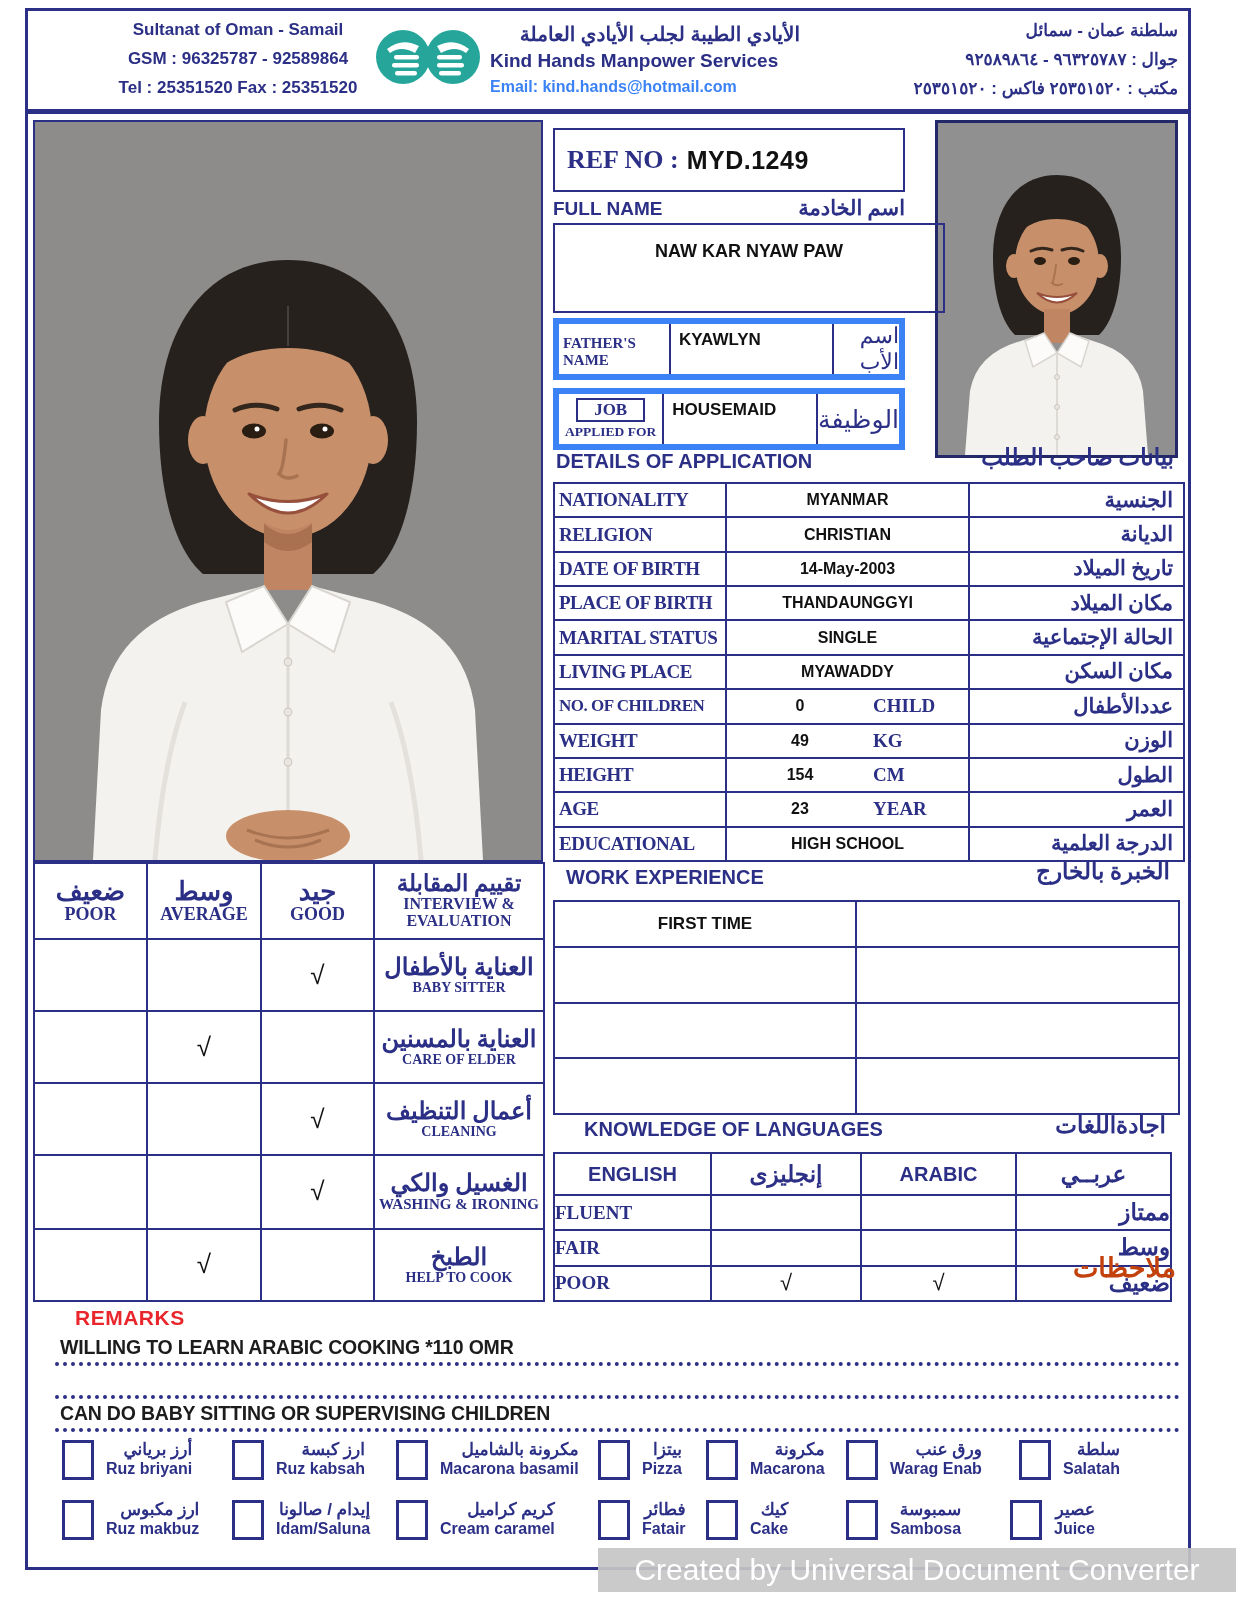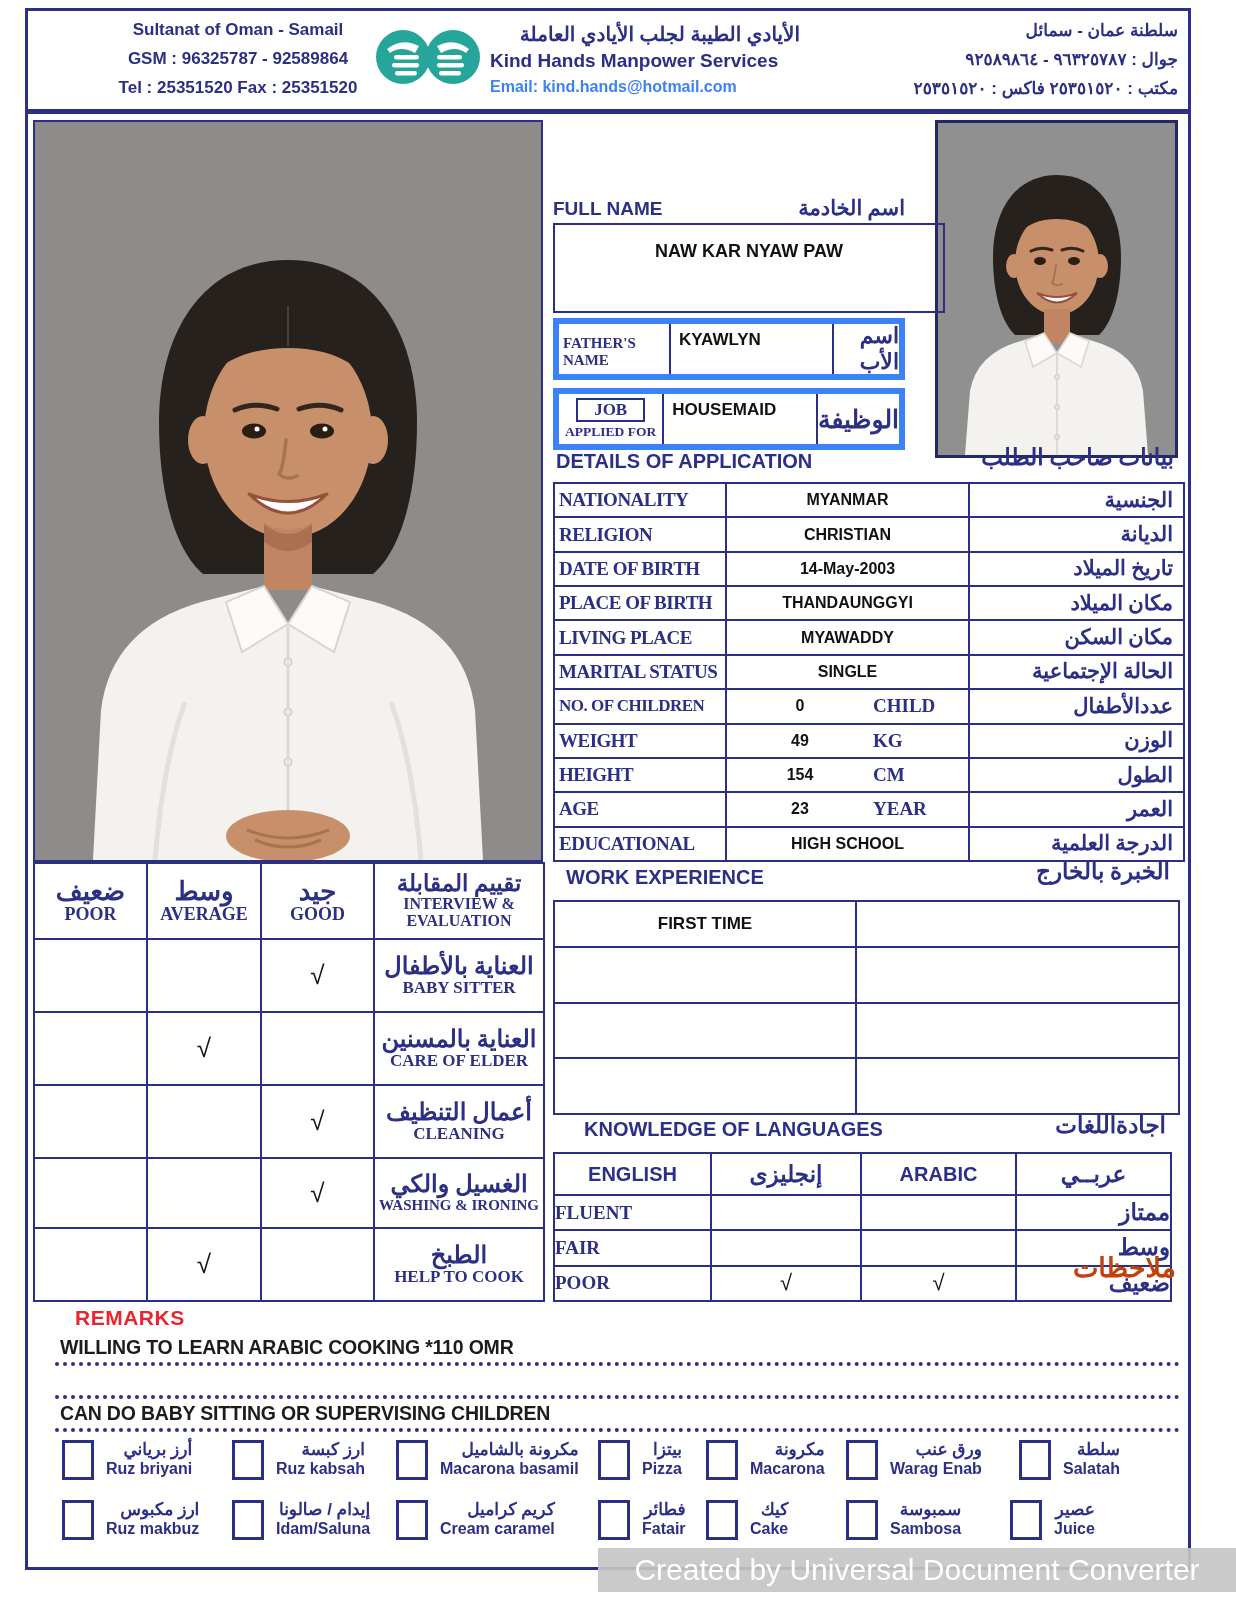--- a/index.html
+++ b/index.html
@@ -32,21 +32,21 @@
   .ref-label{font-family:"Liberation Serif",serif;font-weight:bold;font-size:26px;color:#2b2f85;margin-right:8px;}
   .ref-value{font-size:25px;font-weight:bold;color:#111;letter-spacing:.5px;}
   .fullname-row{position:absolute;left:553px;top:196px;width:352px;display:flex;justify-content:space-between;align-items:baseline;}
   .fullname-en{font-size:19px;font-weight:bold;color:#2b2f85;}
   .fullname-ar{font-family:"Liberation Serif",serif;font-size:21px;font-weight:bold;color:#2b2f85;}
   .name-box{position:absolute;left:553px;top:223px;width:392px;height:90px;border:2px solid #2b2f85;box-sizing:border-box;text-align:center;padding-top:16px;font-size:18px;font-weight:bold;color:#111;}
 
   .trio{position:absolute;left:553px;width:352px;border:6px solid #3b82f6;box-sizing:border-box;display:flex;}
   .trio .c1{width:112px;border-right:2px solid #2b2f85;box-sizing:border-box;display:flex;flex-direction:column;justify-content:center;align-items:center;text-align:center;}
   .trio .c2{width:163px;border-right:2px solid #2b2f85;box-sizing:border-box;padding:6px 0 0 8px;font-size:17px;font-weight:bold;color:#111;}
-  .trio .c3{flex:1;display:flex;align-items:center;justify-content:center;font-family:"Liberation Serif",serif;font-weight:bold;color:#2b2f85;}
+  .trio .c3{flex:1;display:flex;align-items:center;justify-content:center;font-family:"Liberation Serif",serif;font-weight:normal;color:#2b2f85;}
   .father-row{top:318px;height:62px;}
   .job-row{top:388px;height:62px;}
   .flabel{font-family:"Liberation Serif",serif;font-weight:bold;font-size:15px;color:#2b2f85;line-height:1.15;text-align:left;align-self:flex-start;padding:6px 0 0 4px;}
   .job-mini{border:2px solid #2b2f85;font-family:"Liberation Serif",serif;font-weight:bold;font-size:17px;color:#2b2f85;padding:0 16px;margin-bottom:2px;}
   .job-sub{font-family:"Liberation Serif",serif;font-weight:bold;font-size:13.5px;color:#2b2f85;}
 
   
   .sec-title{position:absolute;font-size:20px;font-weight:bold;color:#2b2f85;white-space:nowrap;}
   .sec-title-ar{position:absolute;font-family:"Liberation Serif",serif;font-weight:bold;font-size:23px;color:#2b2f85;text-align:right;white-space:nowrap;}
 
@@ -63,21 +63,21 @@
   .details-wrap td.arb{font-family:"Liberation Serif",serif;font-weight:bold;font-size:21px;color:#2b2f85;text-align:right;padding-right:10px;direction:rtl;}
 
   
   .eval-wrap{position:absolute;left:33px;top:862px;width:510px;height:440px;}
   .eval-wrap td{text-align:center;}
   .eval-wrap tr:first-child{height:76px;}
   .ev-ar{font-family:"Liberation Serif",serif;font-weight:bold;font-size:26px;color:#2b2f85;line-height:1.05;}
   .ev-en{font-family:"Liberation Serif",serif;font-weight:bold;font-size:18px;color:#2b2f85;line-height:1.05;}
   .ev-chk{font-size:26px;color:#111;}
   .ev-lbl-ar{font-family:"Liberation Serif",serif;font-weight:bold;font-size:24px;color:#2b2f85;line-height:1.05;direction:rtl;}
-  .ev-lbl-en{font-family:"Liberation Serif",serif;font-weight:bold;font-size:17px;color:#2b2f85;line-height:1.1;}
+  .ev-lbl-en{font-family:"Liberation Serif",serif;font-weight:bold;font-size:14px;color:#2b2f85;line-height:1.1;}
 
   
   .work-wrap{position:absolute;left:553px;top:900px;width:625px;height:215px;}
   .work-wrap tr:first-child{height:46px;}
   .work-wrap td.h{font-family:"Liberation Serif",serif;font-weight:bold;font-size:20px;color:#2b2f85;text-align:center;}
   .work-wrap td.d{font-size:17px;font-weight:bold;color:#111;text-align:center;}
 
   
   .lang-wrap{position:absolute;left:553px;top:1152px;width:617px;height:150px;}
   .lang-wrap tr:first-child{height:42px;}
@@ -200,20 +200,24 @@
       <path d="M27,332 L32,268 Q39,230 83,218 L106,210 L119,230 L132,210 L155,218 Q199,230 205,268 L210,332 Z" fill="#f4f2ef"></path>
       <path d="M106,210 L119,230 L95,244 L87,218 Z" fill="#fcfbf9" stroke="#d9d5d0" stroke-width="1.5"></path>
       <path d="M132,210 L119,230 L143,244 L151,218 Z" fill="#fcfbf9" stroke="#d9d5d0" stroke-width="1.5"></path>
       <line x1="119" y1="231" x2="119" y2="332" stroke="#dedad5" stroke-width="2"></line>
       <circle cx="119" cy="254" r="2.5" fill="#e9e5e0" stroke="#ccc7c1"></circle>
       <circle cx="119" cy="284" r="2.5" fill="#e9e5e0" stroke="#ccc7c1"></circle>
       <circle cx="119" cy="314" r="2.5" fill="#e9e5e0" stroke="#ccc7c1"></circle>
     </svg>
   </div>
 
+  <div class="ref-box">
+    <span class="ref-label">REF NO :</span>
+    <span class="ref-value">MYD.1249</span>
+  </div>
   <div class="fullname-row">
     <span class="fullname-en">FULL NAME</span>
     <span class="fullname-ar rtl">اسم الخادمة</span>
   </div>
   <div class="name-box">NAW KAR NYAW PAW</div>
 
   <div class="trio father-row">
     <div class="c1">
         <div class="flabel">FATHER'S NAME</div>
       </div>
@@ -271,36 +275,36 @@
       <tr>
             <td class="lbl">PLACE OF BIRTH</td>
             <td>
               <div class="vw">
                 <span class="v">THANDAUNGGYI</span>
               </div>
             </td>
             <td class="arb">مكان الميلاد</td>
           </tr>
       <tr>
+            <td class="lbl">MARITAL STATUS</td>
+            <td>
+              <div class="vw">
+                <span class="v">SINGLE</span>
+              </div>
+            </td>
+            <td class="arb">الحالة الإجتماعية</td>
+          </tr>
+      <tr>
             <td class="lbl">LIVING PLACE</td>
             <td>
               <div class="vw">
                 <span class="v">MYAWADDY</span>
               </div>
             </td>
             <td class="arb">مكان السكن</td>
-          </tr>
-      <tr>
-            <td class="lbl">MARITAL STATUS</td>
-            <td>
-              <div class="vw">
-                <span class="v">SINGLE</span>
-              </div>
-            </td>
-            <td class="arb">الحالة الإجتماعية</td>
           </tr>
       <tr>
             <td class="lbl">NO. OF CHILDREN</td>
             <td>
               <div class="vw">
                 <span class="v">0</span>
                 <span class="u">CHILD</span>
               </div>
             </td>
             <td class="arb">عددالأطفال</td>

